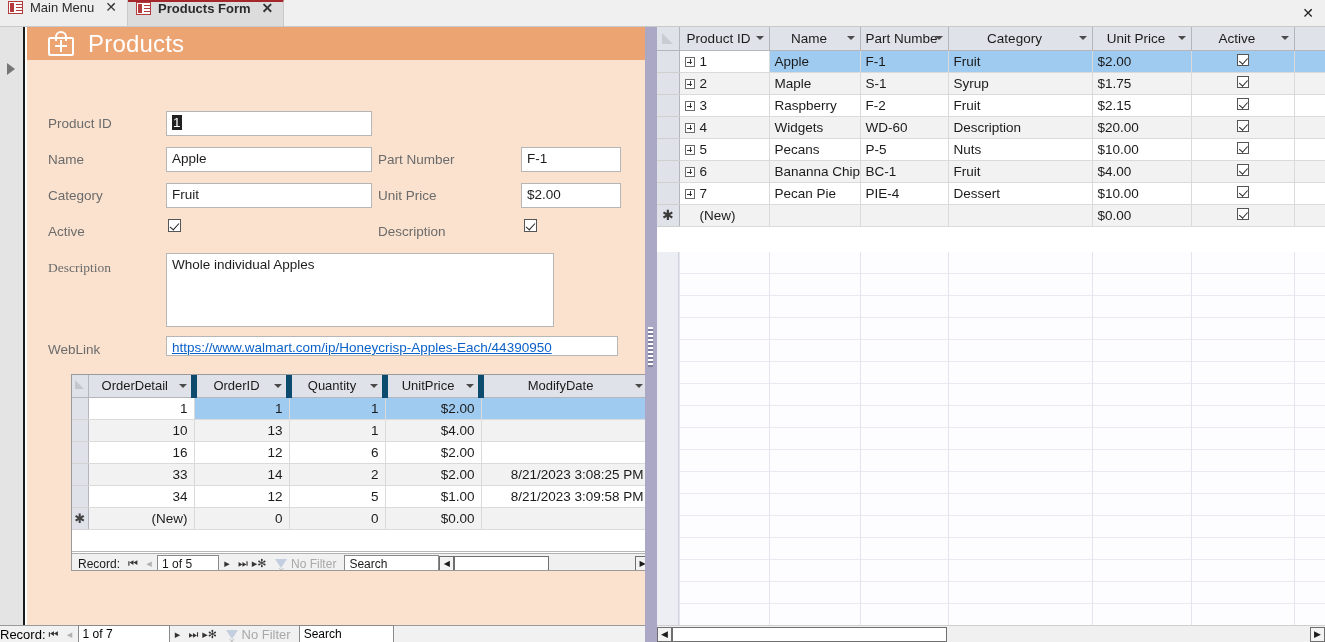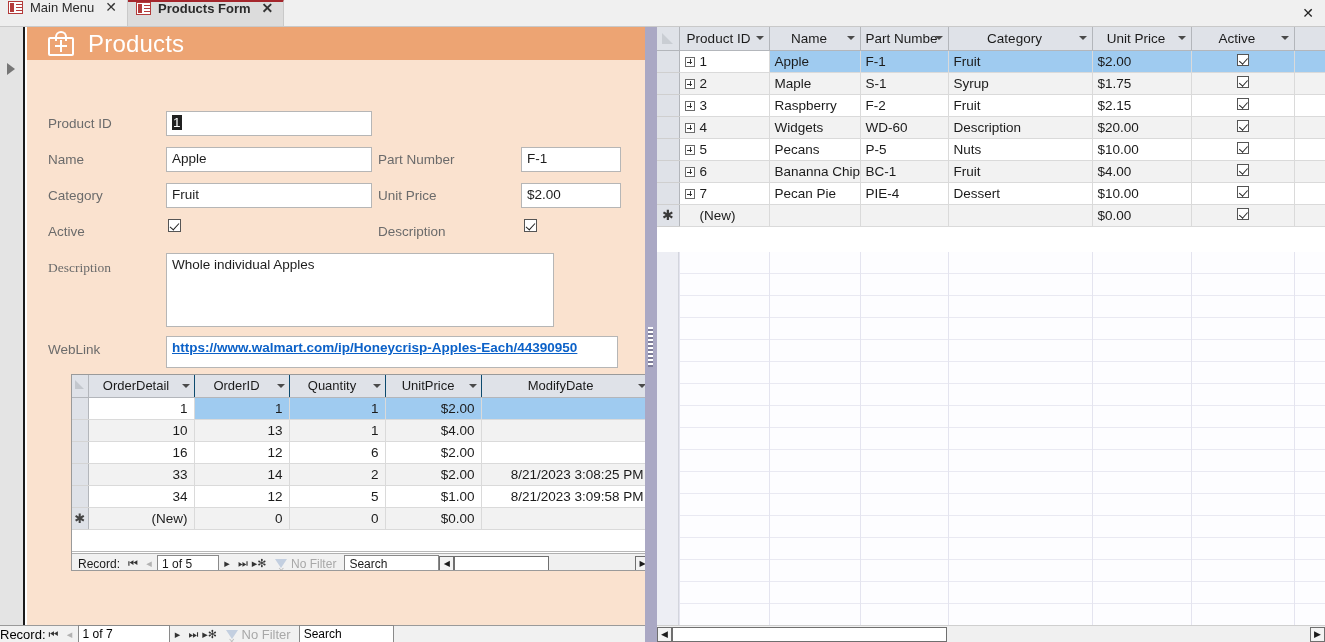--- a/index.html
+++ b/index.html
@@ -188,21 +188,21 @@
   #subform {
     position: absolute; left: 44px; top: 347px;
     width: 578px; height: 197px;
     border: 1px solid #9a9a9a;
     background: #ffffff;
     overflow: hidden;
   }
   .ds-table { border-collapse: collapse; table-layout: fixed; }
   .ds-hdr-cell {
     background: #dfe2e8;
-    border-right: 1px solid #0c4a6e;
+    border-right: 6px solid #0c4a6e;
     border-bottom: 1px solid #b3b6bb;
     height: 22px;
     font-size: 13px;
     color: #1b1b1b;
     font-weight: normal;
     text-align: center;
     position: relative;
     padding: 0 14px 0 4px;
     white-space: nowrap;
     overflow: hidden;
@@ -571,21 +571,21 @@
     <div class="fld-label" style="left:21px; top:197px;">Active</div>
     <div class="cbx" style="left:141px; top:192px;"></div>
 
     <div class="fld-label" style="left:351px; top:197px;">Description</div>
     <div class="cbx" style="left:497px; top:192px;"></div>
 
     <div class="fld-label" style="left:21px; top:233px;font-family:Liberation Serif, serif;">Description</div>
     <div class="fld-box" style="left:139px; top:226px; width:388px; height:74px; white-space:normal;">Whole individual Apples</div>
 
     <div class="fld-label" style="left:21px; top:315px;">WebLink</div>
-    <div class="fld-box" id="weblink-box" style="left:139px; top:309px; width:452px; height:32px;font-weight:bold;">https://www.walmart.com/ip/Honeycrisp-Apples-Each/44390950</div>
+    <div class="fld-box" id="weblink-box" style="left:139px; top:309px; width:452px; height:20px;">https://www.walmart.com/ip/Honeycrisp-Apples-Each/44390950</div>
 
     <div id="subform">
       <table class="ds-table" style="width:578px;">
         <colgroup>
           <col style="width:16px">
             <col style="width:106px">
             <col style="width:95px">
           <col style="width:96px">
             <col style="width:96px">
             <col style="width:169px">

